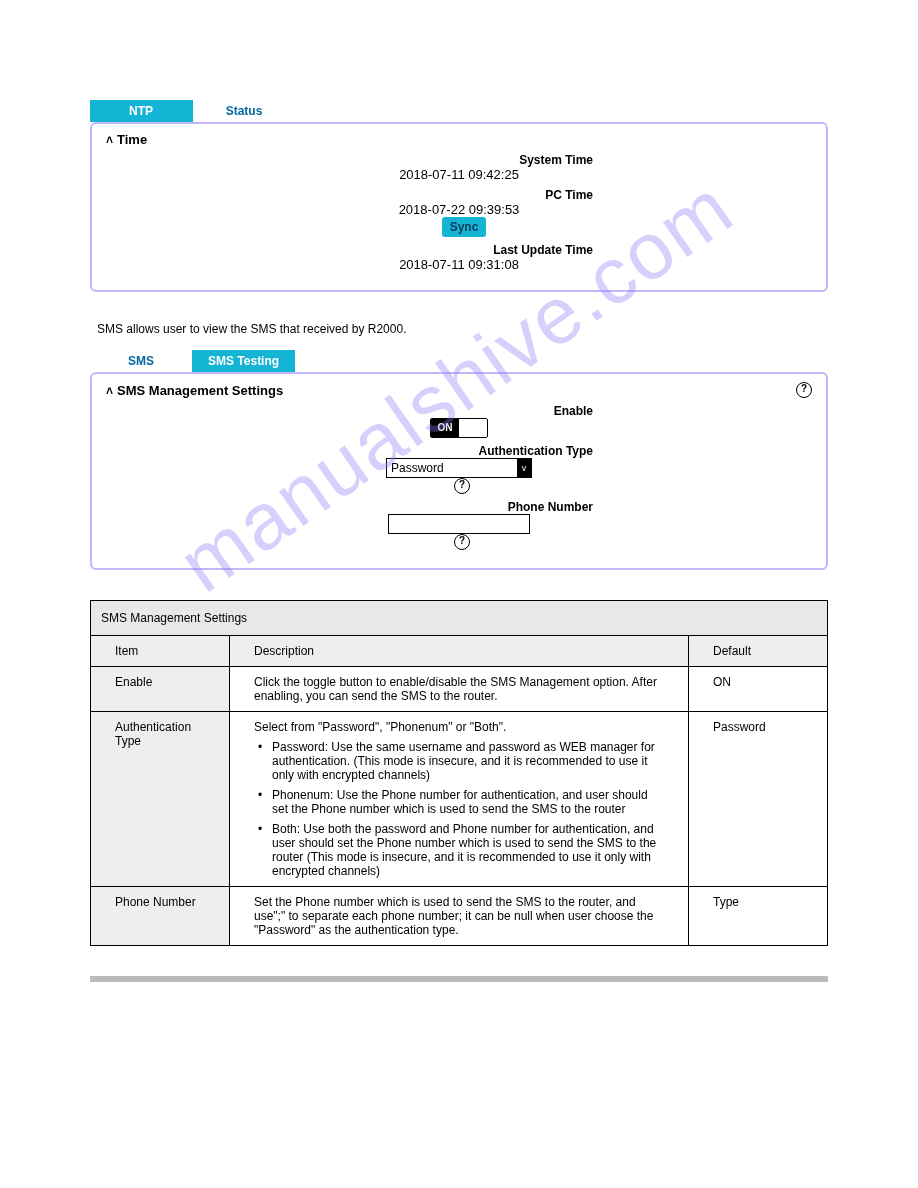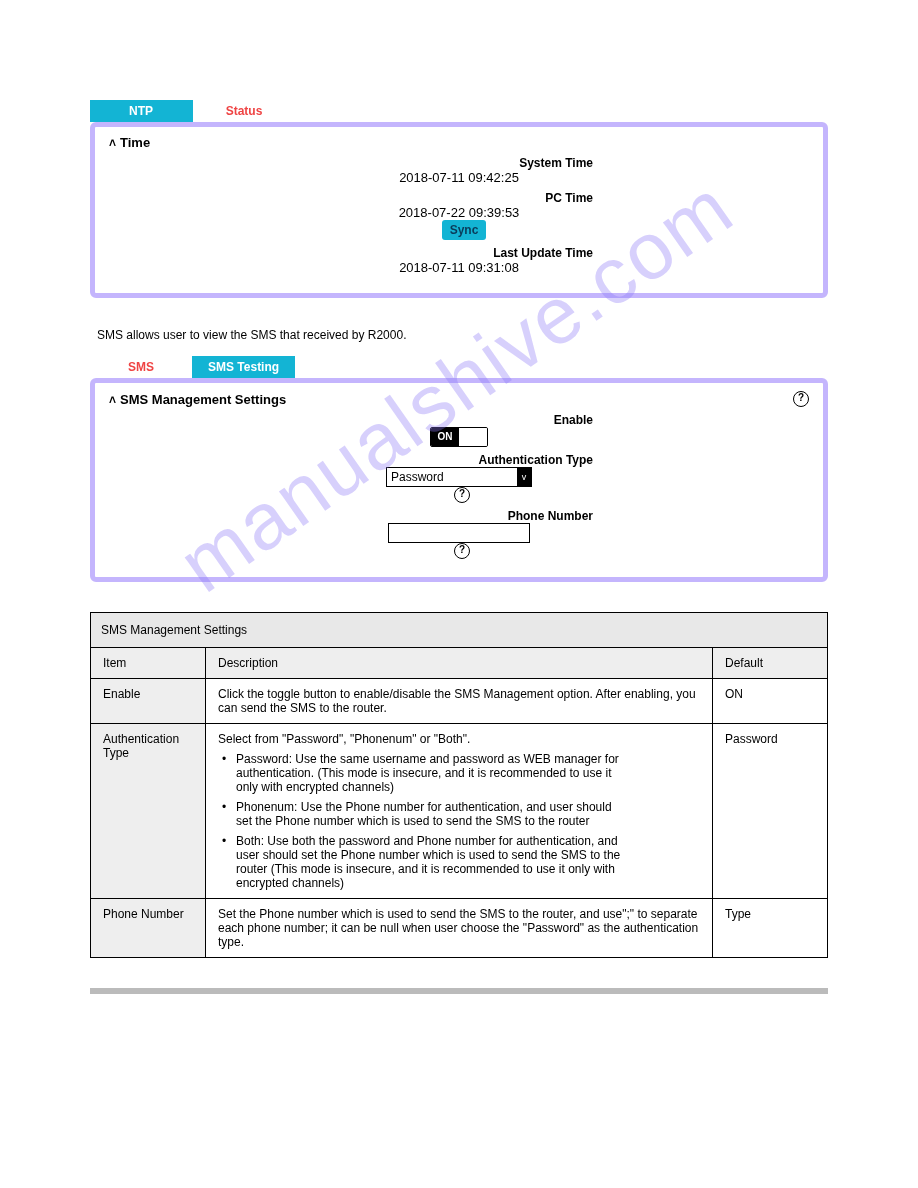--- a/index.html
+++ b/index.html
@@ -29,23 +29,23 @@
   }
   .tabs { display: flex; }
   .tab {
     padding: 4px 16px;
     font-size: 12px;
     font-weight: bold;
     text-align: center;
     min-width: 70px;
   }
   .tab-active { background: #13b4d4; color: #fff; }
-  .tab-inactive { background: #fff; color: #ef4444; border-left: 1px solid #13b4d4; }
+  .tab-inactive { background: #fff; color: #0369a1; border-left: 1px solid #13b4d4; }
   .panel {
-    border: 5px solid #c4b5fd;
+    border: 2px solid #c4b5fd;
     border-radius: 6px;
     padding: 8px 14px 12px 14px;
   }
   .panel-header { font-weight: bold; font-size: 13px; display: flex; align-items: center; gap: 4px; }
   .caret::before { content: "˄"; font-weight: bold; font-size: 12px; }
   .row { display: flex; align-items: center; margin: 6px 0; flex-direction: column; }
   .row-label { width: 280px; text-align: right; font-weight: bold; padding-right: 12px; font-size: 12px; }
   .row-value { font-size: 13px; }
   .sync-btn {
     background: #13b4d4;
@@ -107,21 +107,21 @@
     height: 14px;
     text-align: center;
     line-height: 12px;
     font-weight: bold;
     font-size: 10px;
     margin-left: 6px;
   }
   .section-text { margin: 30px 0 14px 7px; font-size: 12px; }
   h3.section-heading { font-size: 14px; margin: 100px 0 14px 0; }
   table.spec { border-collapse: collapse; width: 100%; font-size: 12px; }
-  table.spec th, table.spec td { border: 1px solid #000; padding: 8px 12px; vertical-align: top; text-align: left; }
+  table.spec th, table.spec td { border: 1px solid #000; padding: 8px 24px; vertical-align: top; text-align: left; }
   table.spec thead th { background: #eee; font-weight: normal; }
   table.spec .title-row th { background: #e8e8e8; padding: 10px; }
   .col1 { width: 90px; background: #eee; }
   .col3 { width: 90px; }
   .footer-bar { height: 6px; background: #bbb; margin-top: 30px; }
 </style>
 </head>
 <body>
 
 <div class="page">

